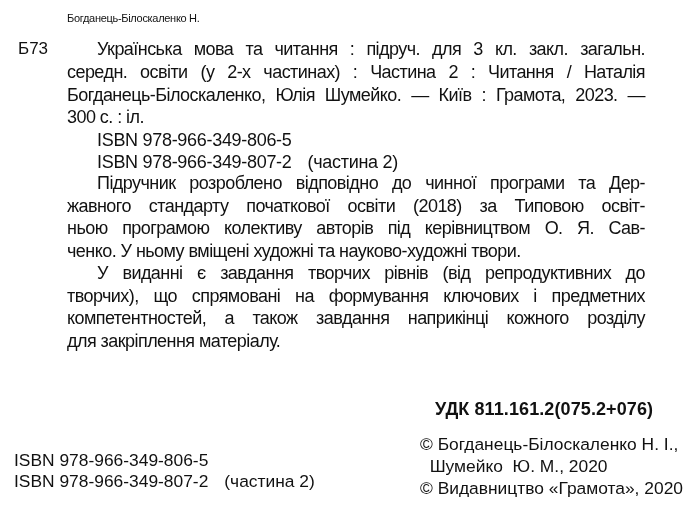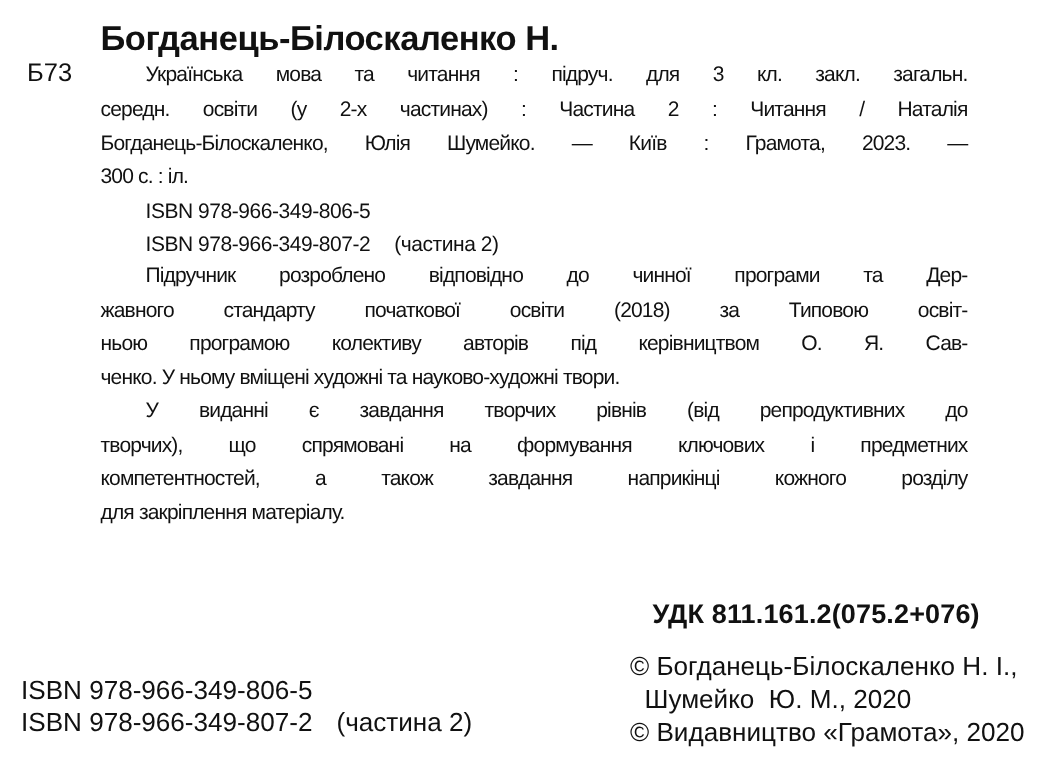--- a/index.html
+++ b/index.html
@@ -12,34 +12,34 @@
     height: 508px;
     position: relative;
     overflow: hidden;
     font-family: "Liberation Sans", sans-serif;
     color: #111111;
   }
   .abs { position: absolute; white-space: nowrap; }
 
   .heading {
     left: 67px; top: 12px;
-    font-weight: bold;
-    font-size: 23px;
+    font-weight: normal;
+    font-size: 11px;
     letter-spacing: -0.3px;
   }
   .shelf {
     left: 18px; top: 39px;
     font-size: 17px;
   }
 
   .line {
     position: absolute;
     left: 67px;
     width: 578px;
-    font-size: 14px;
+    font-size: 18px;
     height: 22px;
     line-height: 22px;
     white-space: nowrap;
     overflow: visible;
     letter-spacing: -0.55px;
     word-spacing: 0px;
   }
   .line.j {
     text-align: justify;
     text-align-last: justify;

